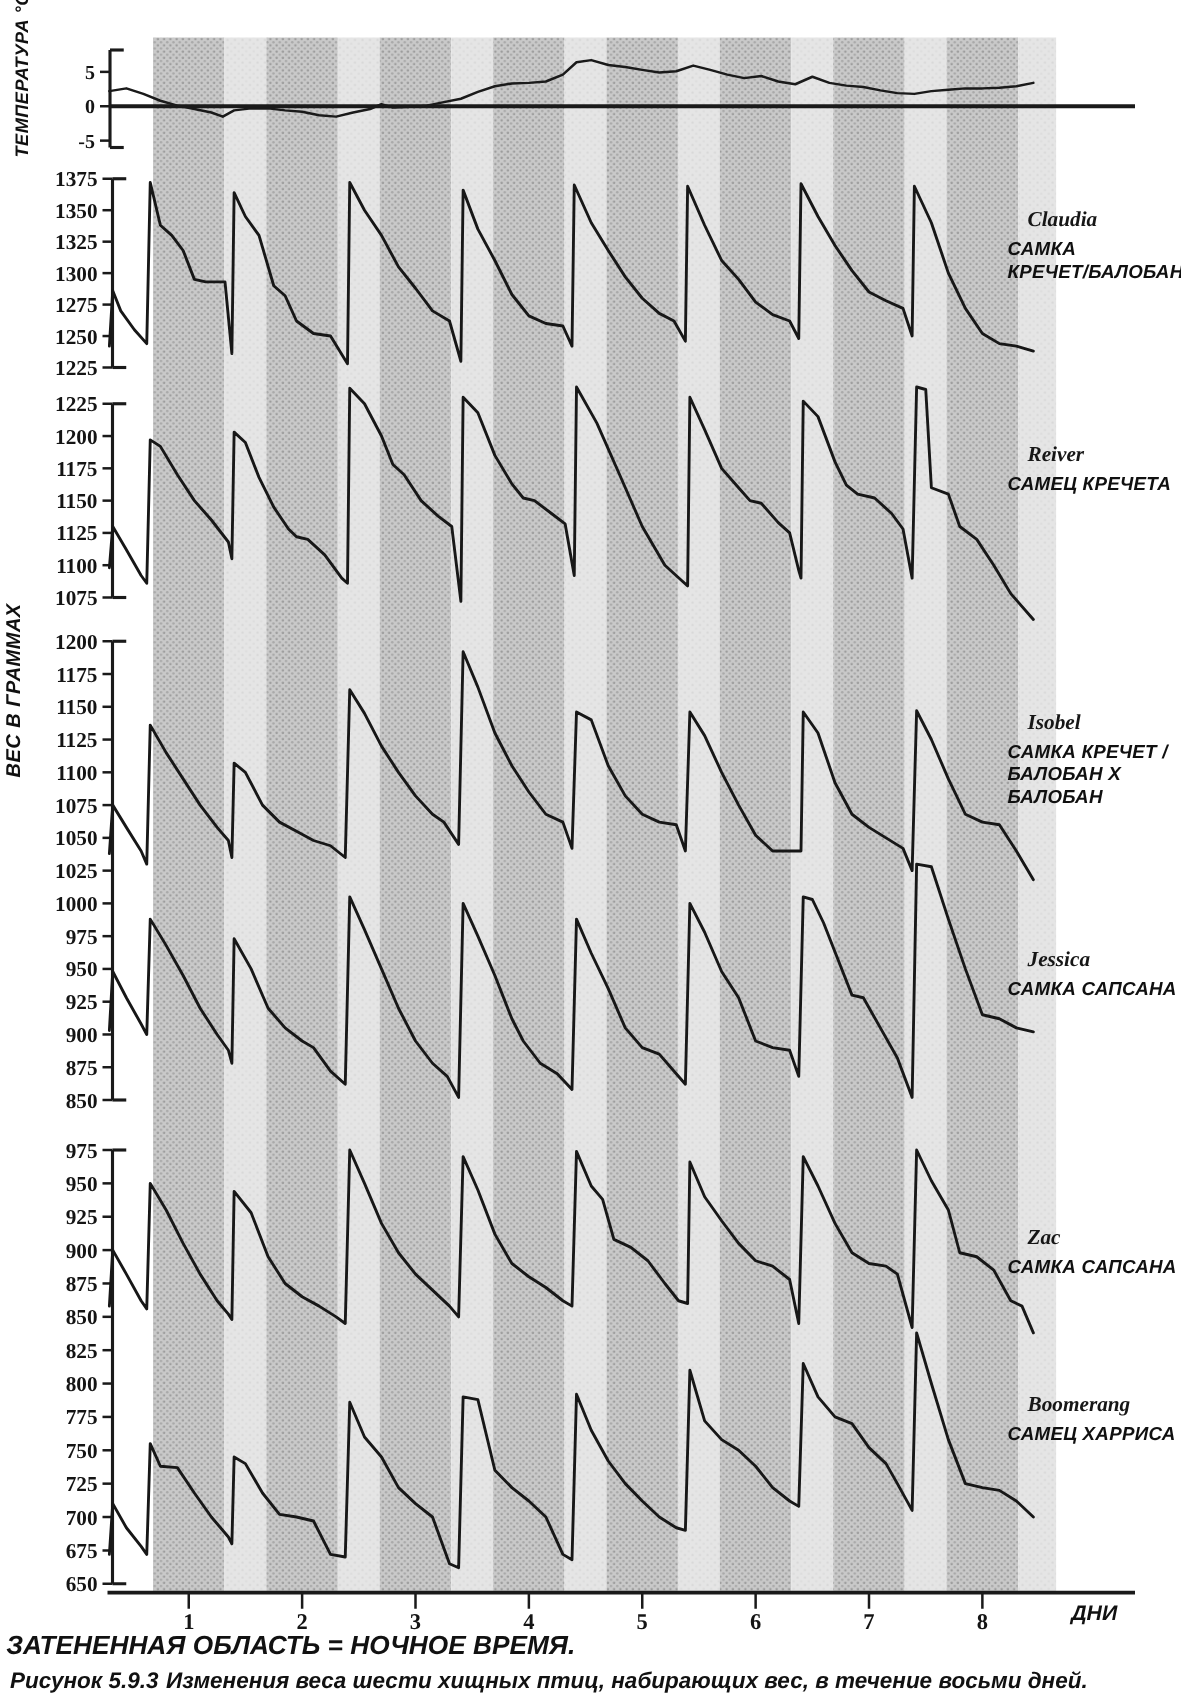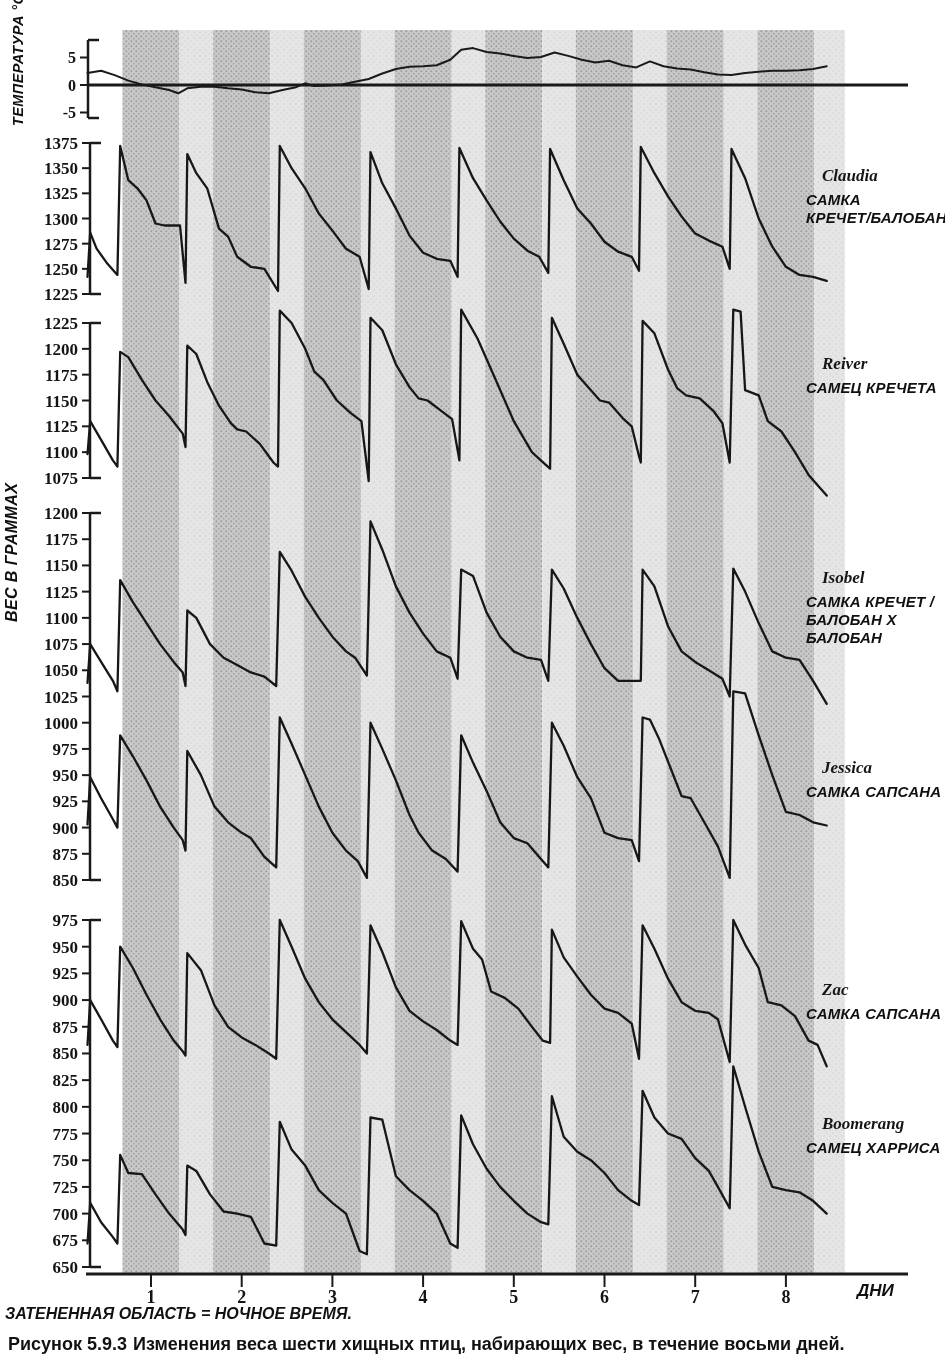--- a/index.html
+++ b/index.html
@@ -10,22 +10,22 @@
        font-weight:bold;font-style:italic;color:#101010;white-space:nowrap;}
   .temp-axis-label{left:10px;top:126px;font-size:14.5px;letter-spacing:.4px;}
   .weight-axis-label{left:3px;top:622px;font-size:16px;letter-spacing:.4px;}
   .bird-label{position:absolute;width:145px;}
   .bird-name{font-family:"Liberation Serif",serif;font-style:italic;font-weight:bold;
              font-size:17px;margin-left:16px;margin-bottom:5px;color:#161616;}
   .bird-species{font-style:italic;font-weight:bold;font-size:15px;line-height:1.2;
                 white-space:pre-line;letter-spacing:.2px;color:#101010;}
   .days-label{position:absolute;left:857px;top:1281px;font-weight:bold;font-style:italic;
               font-size:17px;text-align:center;}
-  .note{position:absolute;left:5px;top:1305px;font-weight:bold;font-style:italic;font-size:16px;}
-  .caption{position:absolute;left:8px;top:1334px;font-weight:bold;font-size:18px;}
+  .note{position:absolute;left:5px;top:1305px;font-weight:bold;font-style:italic;font-size:21px;}
+  .caption{position:absolute;left:8px;top:1334px;font-style:italic;font-weight:bold;font-size:18px;}
   .caption .prefix{margin-right:6px;}
   text.tick{font-family:"Liberation Serif",serif;font-weight:bold;font-size:17px;fill:#141414;}
   text.ttick{font-family:"Liberation Serif",serif;font-weight:bold;font-size:16px;fill:#141414;}
   text.dtick{font-family:"Liberation Serif",serif;font-weight:bold;font-size:18px;fill:#141414;}
 </style>
 </head>
 <body>
 
 <div class="page">
 

